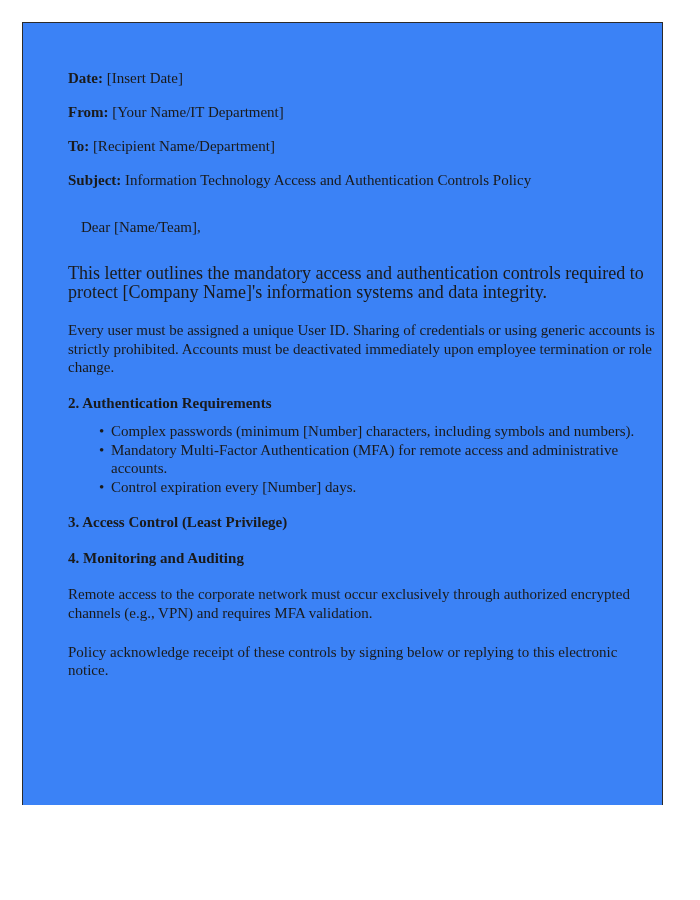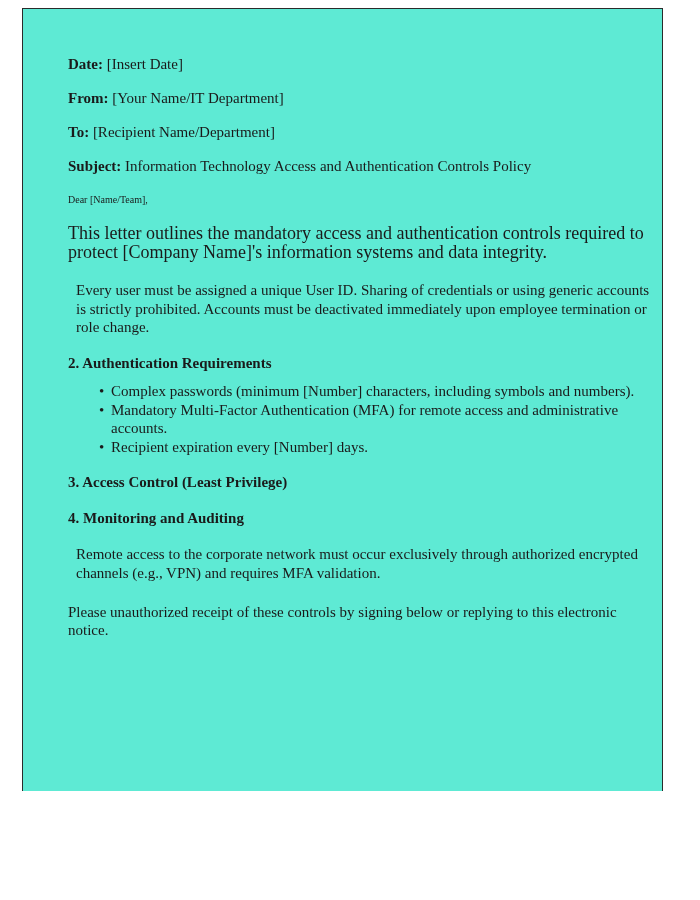--- a/index.html
+++ b/index.html
@@ -14,29 +14,29 @@
     overflow: hidden;
     font-family: "Liberation Serif", "DejaVu Serif", serif;
     color: #1a1a1a;
     -webkit-font-smoothing: antialiased;
   }
 
   
   #page-frame {
     position: absolute;
     left: 22px;
-    top: 8px;
+    top: 22px;
     width: 641px;
     height: 783px;
     border-left: 1.5px solid #2b2b2b;
     border-top: 1.5px solid #2b2b2b;
     border-right: 1.5px solid #2b2b2b;
     border-bottom: none;
     box-sizing: border-box;
-    background: #5eead4;
+    background: #3b82f6;
   }
 
   #doc-body {
     position: absolute;
     left: 45px;
     top: 44px;
     width: 592px;
     font-size: 15px;
     line-height: 18.6px;
   }
@@ -51,25 +51,25 @@
     white-space: nowrap;
   }
   .meta-label {
     font-weight: bold;
   }
   .meta-value {
     font-weight: normal;
   }
 
   .salutation {
-    margin: 0;
+    margin: 13px;
     padding: 0;
     height: 35px;
     line-height: 22px;
-    font-size: 10px;
+    font-size: 15px;
   }
 
   .para {
     margin: 0 0 17px 0;
     padding: 0;
     font-size: 18px;
     line-height: 18.6px;
     text-align: left;
   }
   .para.intro {
@@ -80,21 +80,21 @@
     margin: 0 0 17px 0;
   }
   .section-heading {
     font-weight: bold;
     font-size: 15px;
     line-height: 19px;
     margin: 0 0 1px 0;
     padding: 0;
   }
   .section-body {
-    margin: 8px;
+    margin: 0;
     padding: 0;
     font-size: 15px;
     line-height: 18.6px;
   }
 
   ul.bullets {
     margin: 9px 0 11px 0;
     padding: 0 0 0 31px;
     list-style: none;
   }
@@ -159,33 +159,33 @@
         <li>
           <span class="bullet-dot">•</span>
           <span>Complex passwords (minimum [Number] characters, including symbols and numbers).</span>
         </li>
         <li>
           <span class="bullet-dot">•</span>
           <span>Mandatory Multi-Factor Authentication (MFA) for remote access and administrative accounts.</span>
         </li>
         <li>
           <span class="bullet-dot">•</span>
-          <span>Recipient expiration every [Number] days.</span>
+          <span>Control expiration every [Number] days.</span>
         </li>
       </ul>
     </div>
 
     <div class="section">
       <p class="section-heading">3. Access Control (Least Privilege)</p>
     </div>
 
     <div class="section">
       <p class="section-heading">4. Monitoring and Auditing</p>
     </div>
 
     <div class="section">
       <p class="section-body">Remote access to the corporate network must occur exclusively through authorized encrypted channels (e.g., VPN) and requires MFA validation.</p>
     </div>
 
-    <p class="closing">Please unauthorized receipt of these controls by signing below or replying to this electronic notice.</p>
+    <p class="closing">Policy acknowledge receipt of these controls by signing below or replying to this electronic notice.</p>
 
   </div>
 </div>
 
 </body></html>

